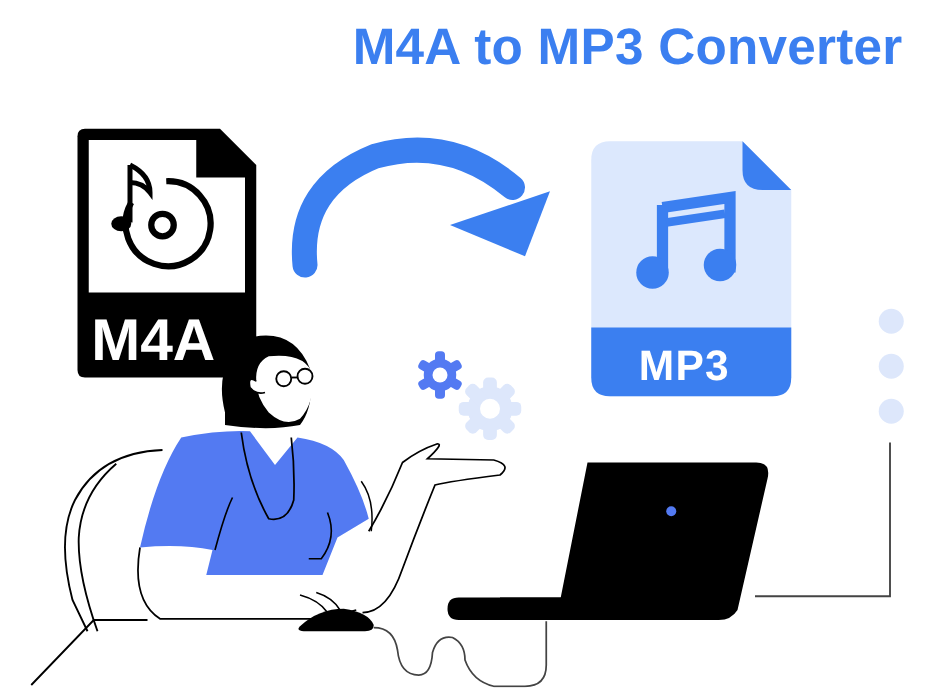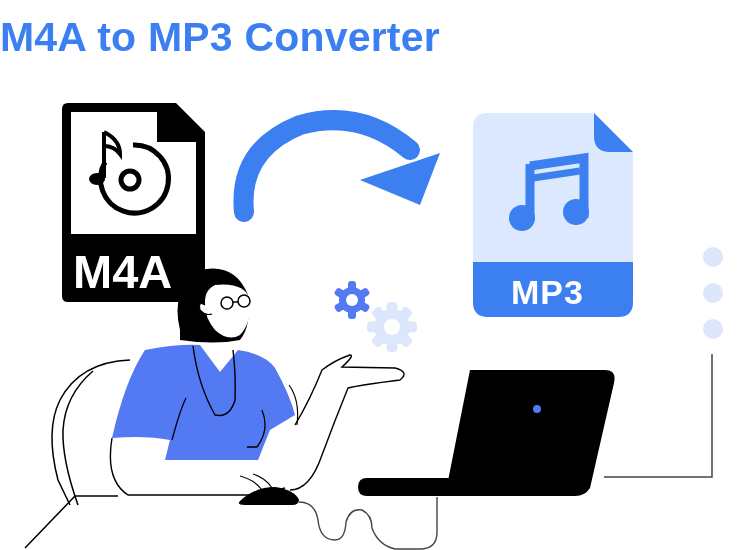--- a/index.html
+++ b/index.html
@@ -1,18 +1,18 @@
 <!DOCTYPE html>
 <html><head>
   <meta charset="utf-8">
   <style>
     html, body { margin: 0; padding: 0; background: #ffffff; }
     body { width: 750px; height: 550px; position: relative; overflow: hidden; font-family: "Liberation Sans", sans-serif; }
     .title {
-      position: absolute; left: 0; top: 14px; width: 722px; text-align: left;
+      position: absolute; left: 0; top: 14px; width: 722px; text-align: right;
       font-family: "Liberation Sans", sans-serif; font-weight: bold; font-size: 41px;
       color: #3b7ff0; letter-spacing: 0.2px;
     }
     svg.scene { position: absolute; left: 0; top: 0; }
     .lbl { font-family: "Liberation Sans", sans-serif; font-weight: bold; }
   </style>
 </head>
 <body>
 
 <div class="title">M4A to MP3 Converter</div>

